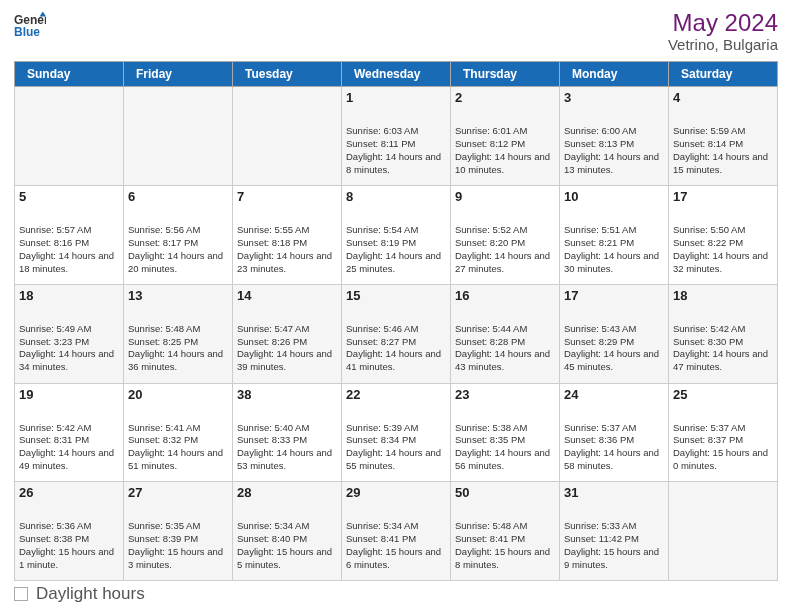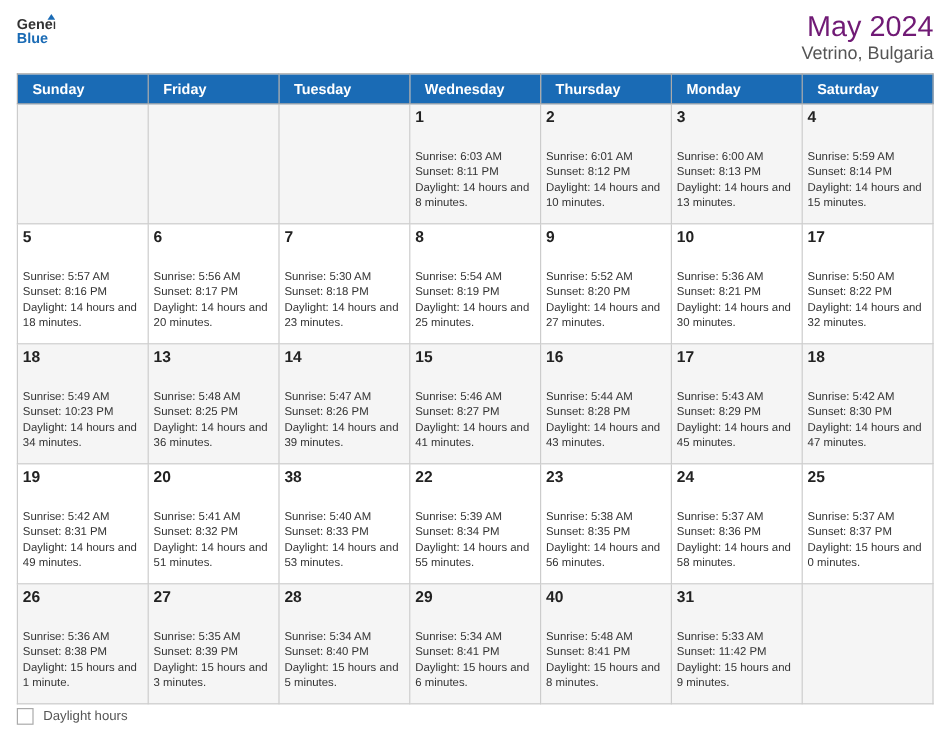--- a/index.html
+++ b/index.html
@@ -81,21 +81,21 @@
       font-size: 9.5px;
       line-height: 1.35;
       color: #333;
       margin-top: 20px;
     }
     .footer {
       display: flex;
       align-items: center;
       gap: 8px;
       margin-top: 3px;
-      font-size: 11px;
+      font-size: 17px;
       color: #555;
     }
     .footer-box {
       width: 14px;
       height: 14px;
       background: #fff;
       border: 1px solid #aaa;
     }
     tr.week-row td {
       background: #fff;
@@ -181,59 +181,59 @@
           </td>
           <td>
             <div class="day-number">6</div>
             <div class="day-info">Sunrise: 5:56 AM
 Sunset: 8:17 PM
 Daylight: 14 hours
 and 20 minutes.</div>
           </td>
           <td>
             <div class="day-number">7</div>
-            <div class="day-info">Sunrise: 5:30 AM
+            <div class="day-info">Sunrise: 5:55 AM
 Sunset: 8:18 PM
 Daylight: 14 hours
 and 23 minutes.</div>
           </td>
           <td>
             <div class="day-number">8</div>
             <div class="day-info">Sunrise: 5:54 AM
 Sunset: 8:19 PM
 Daylight: 14 hours
 and 25 minutes.</div>
           </td>
           <td>
             <div class="day-number">9</div>
             <div class="day-info">Sunrise: 5:52 AM
 Sunset: 8:20 PM
 Daylight: 14 hours
 and 27 minutes.</div>
           </td>
           <td>
             <div class="day-number">10</div>
-            <div class="day-info">Sunrise: 5:36 AM
+            <div class="day-info">Sunrise: 5:51 AM
 Sunset: 8:21 PM
 Daylight: 14 hours
 and 30 minutes.</div>
           </td>
           <td>
             <div class="day-number">17</div>
             <div class="day-info">Sunrise: 5:50 AM
 Sunset: 8:22 PM
 Daylight: 14 hours
 and 32 minutes.</div>
           </td>
         </tr>
         <tr class="week-row">
           <td>
             <div class="day-number">18</div>
             <div class="day-info">Sunrise: 5:49 AM
-Sunset: 10:23 PM
+Sunset: 3:23 PM
 Daylight: 14 hours
 and 34 minutes.</div>
           </td>
           <td>
             <div class="day-number">13</div>
             <div class="day-info">Sunrise: 5:48 AM
 Sunset: 8:25 PM
 Daylight: 14 hours
 and 36 minutes.</div>
           </td>
@@ -347,21 +347,21 @@
 and 5 minutes.</div>
           </td>
           <td>
             <div class="day-number">29</div>
             <div class="day-info">Sunrise: 5:34 AM
 Sunset: 8:41 PM
 Daylight: 15 hours
 and 6 minutes.</div>
           </td>
           <td>
-            <div class="day-number">40</div>
+            <div class="day-number">50</div>
             <div class="day-info">Sunrise: 5:48 AM
 Sunset: 8:41 PM
 Daylight: 15 hours
 and 8 minutes.</div>
           </td>
           <td>
             <div class="day-number">31</div>
             <div class="day-info">Sunrise: 5:33 AM
 Sunset: 11:42 PM
 Daylight: 15 hours

